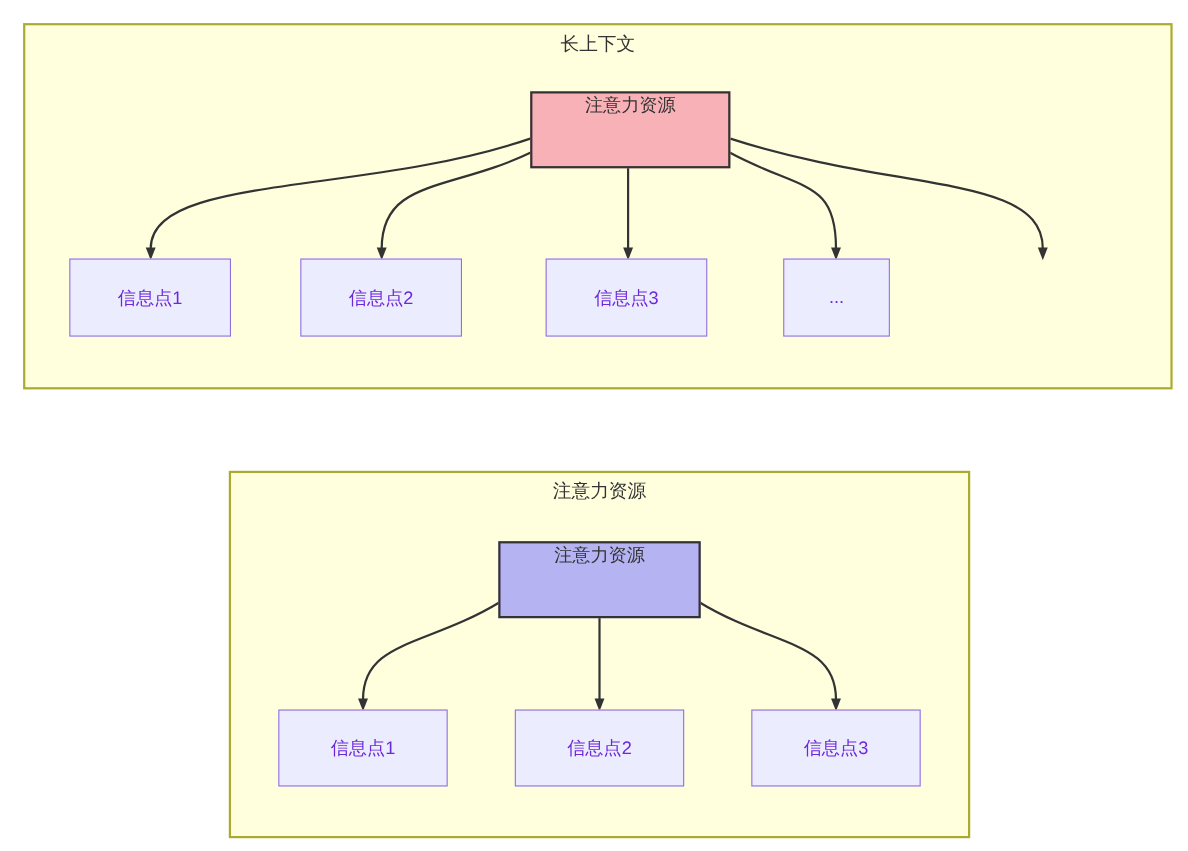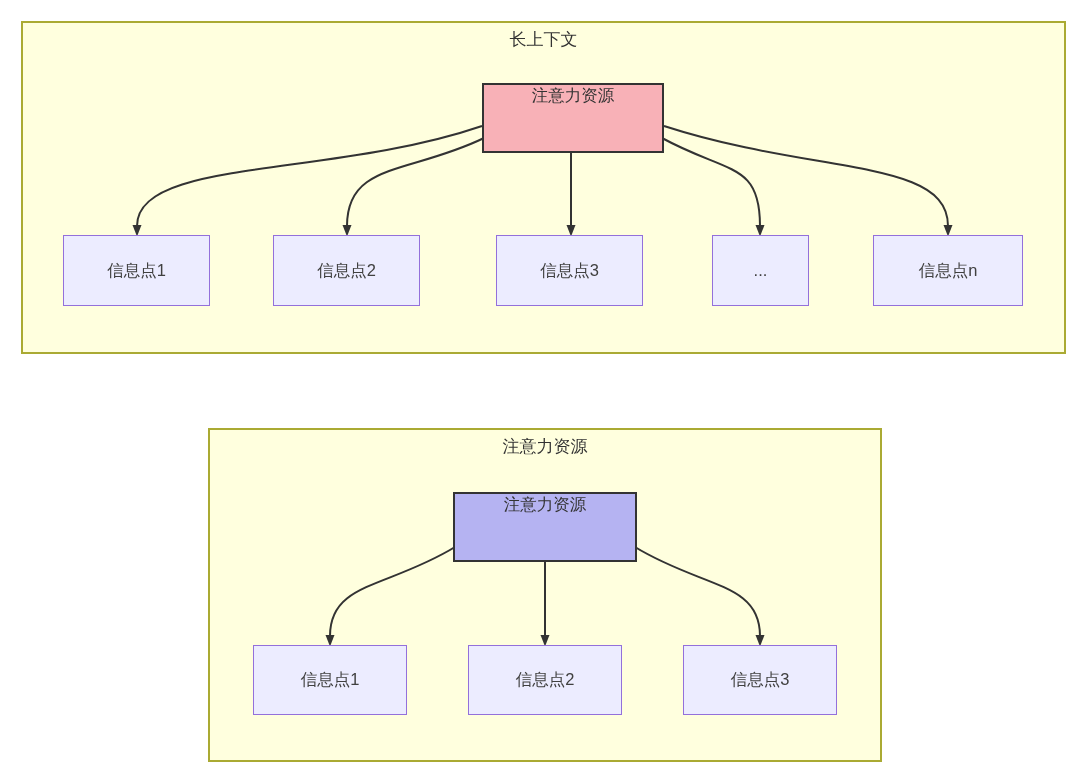--- a/index.html
+++ b/index.html
@@ -3,21 +3,21 @@
 <meta charset="utf-8">
 <style>
   html,body{margin:0;padding:0;background:#ffffff;}
   body{width:1080px;height:774px;position:relative;font-family:"Liberation Sans","DejaVu Sans",sans-serif;color:#333333;}
   .canvas{position:absolute;left:0;top:0;width:1080px;height:774px;}
   .container{position:absolute;background:#ffffde;border:2px solid #aaaa33;box-sizing:border-box;}
   .container-title{position:absolute;left:0;right:0;top:5px;text-align:center;font-size:17px;font-weight:400;color:#333333;}
   .attention-box{position:absolute;border:2.5px solid #333333;box-sizing:border-box;display:flex;justify-content:center;font-size:16.5px;color:#333333;margin-top:15px;}
   .attention-long{background:#f8b1b7;}
   .attention-short{background:#b5b3f2;}
-  .node{position:absolute;background:#ECECFF;border:1.5px solid #9370DB;box-sizing:border-box;display:flex;align-items:center;justify-content:center;font-size:16.5px;color:#404040;}
+  .node{position:absolute;background:#ECECFF;border:1.5px solid #9370DB;box-sizing:border-box;display:flex;align-items:center;justify-content:center;font-size:16.5px;color:#6d28d9;}
   .edges{position:absolute;left:0;top:0;pointer-events:none;}
   .edge{fill:none;stroke:#333333;stroke-width:2;}
   .arrowhead{fill:#333333;stroke:none;}
 </style>
 </head>
 <body>
 
 <div class="canvas">
 
   <div class="container" style="left:21px;top:21px;width:1045px;height:333px;">
@@ -58,23 +58,20 @@
   </div>
   <div class="node" style="left:273px;top:235px;width:147px;height:71px;">
     <span>信息点2</span>
   </div>
   <div class="node" style="left:496px;top:235px;width:147px;height:71px;">
     <span>信息点3</span>
   </div>
   <div class="node" style="left:712px;top:235px;width:97px;height:71px;">
     <span>...</span>
   </div>
-  <div class="node" style="left:873px;top:235px;width:150px;height:71px;">
-    <span>信息点n</span>
-  </div>
 
   <div class="attention-box attention-short" style="left:453px;top:477px;width:184px;height:70px;">
     <span>注意力资源</span>
   </div>
 
   <div class="node" style="left:253px;top:645px;width:154px;height:70px;">
     <span>信息点1</span>
   </div>
   <div class="node" style="left:468px;top:645px;width:154px;height:70px;">
     <span>信息点2</span>

